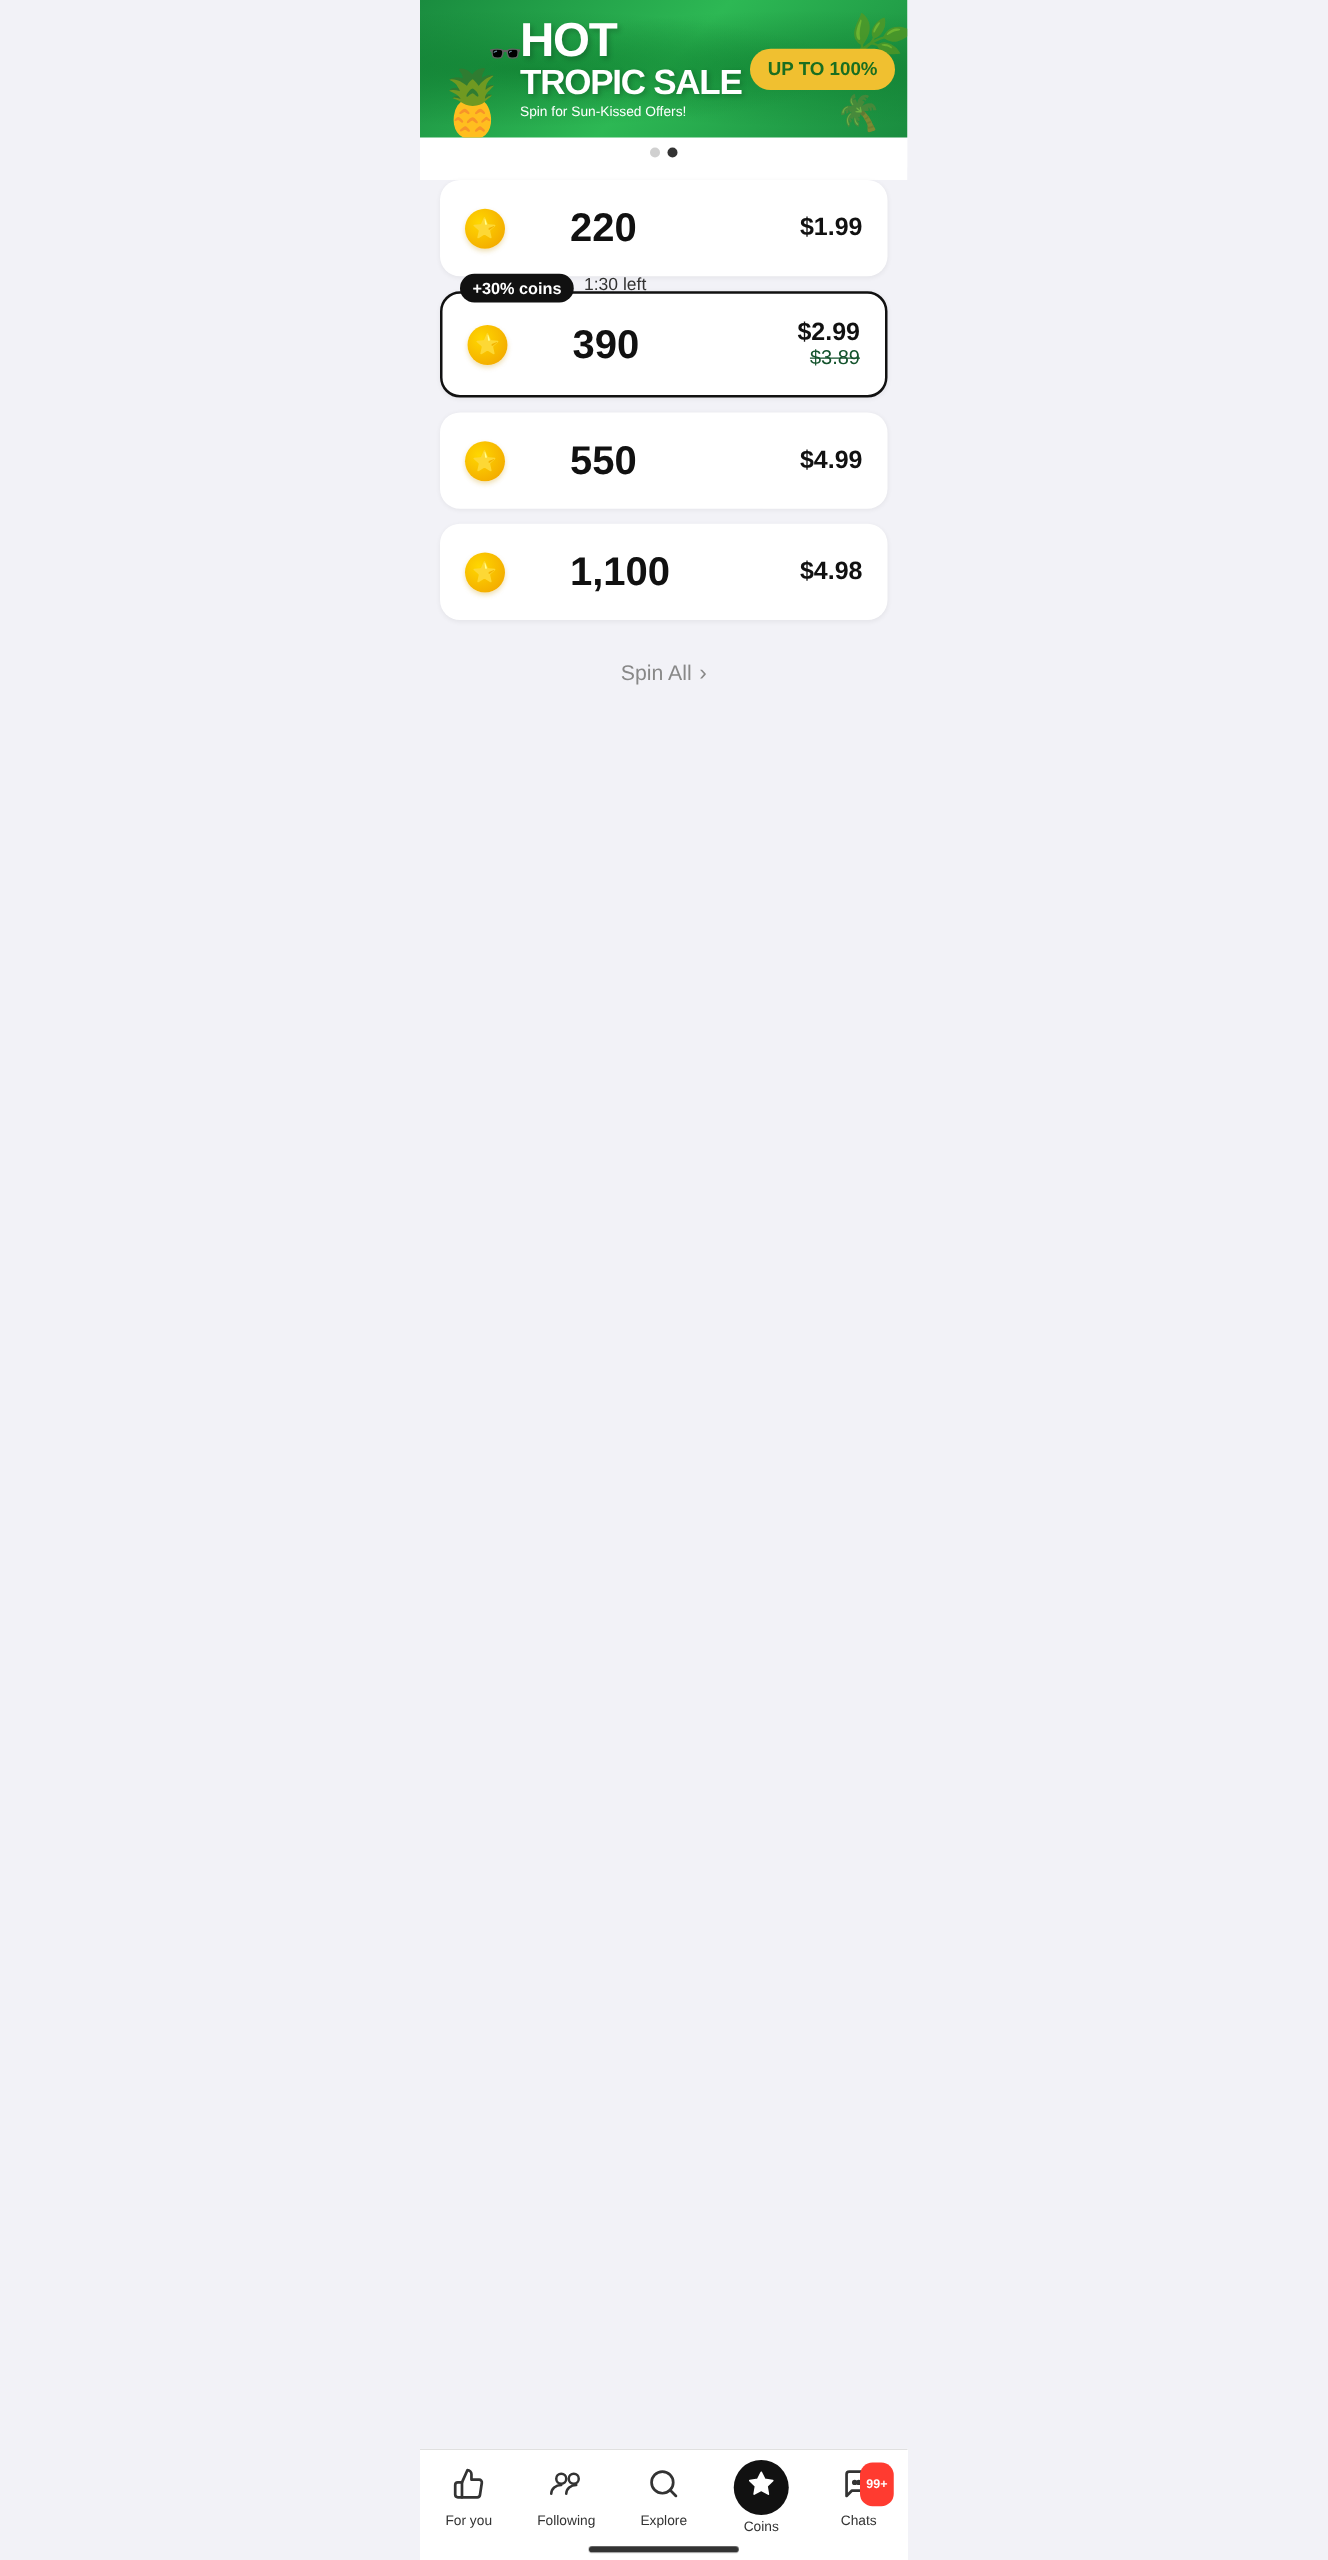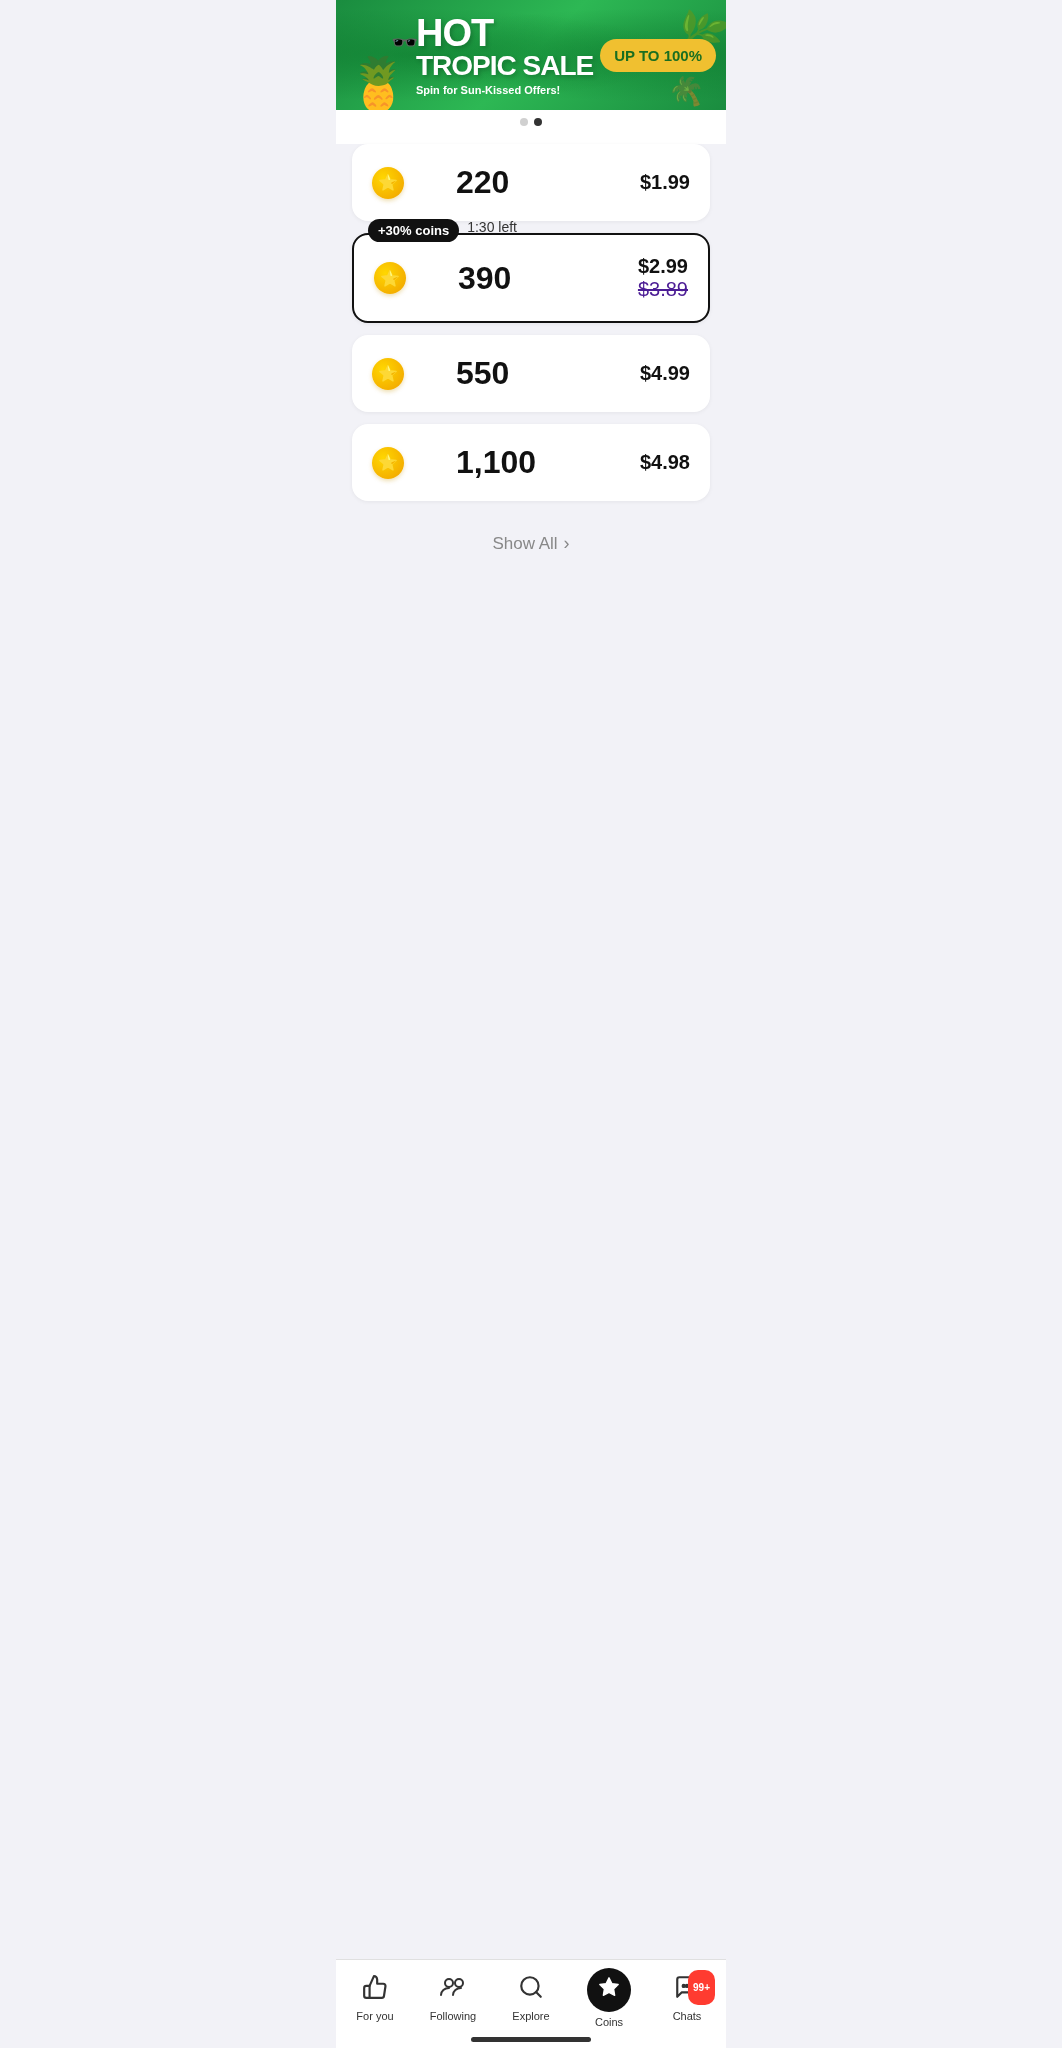--- a/index.html
+++ b/index.html
@@ -68,21 +68,21 @@
       font-weight: 700;
       color: #fff;
       line-height: 1;
       text-shadow: 2px 2px 4px rgba(0,0,0,0.2);
       letter-spacing: -1px;
     }
     .banner-sub {
       font-size: 11px;
       color: #fff;
       margin-top: 4px;
-      font-weight: 700;
+      font-weight: 400;
     }
     .banner-badge {
       background: #f0c030;
       border-radius: 25px;
       padding: 8px 14px;
       margin-right: 10px;
       z-index: 2;
     }
     .banner-badge-text {
       font-size: 15px;
@@ -148,22 +148,22 @@
     }
     .coin-price-area {
       text-align: right;
     }
     .coin-price {
       font-size: 20px;
       font-weight: 600;
       color: #111;
     }
     .coin-price-original {
-      font-size: 20px;
-      color: #4c1d95;
+      font-size: 16px;
+      color: #14532d;
       text-decoration: line-through;
     }
 
     
     .promo-wrapper {
       position: relative;
       margin-bottom: 12px;
     }
     .promo-label {
       position: absolute;
@@ -376,21 +376,21 @@
     <div class="coin-card-left">
       <div class="coin-icon">⭐</div>
       <span class="coin-amount">1,100</span>
     </div>
     <div class="coin-price-area">
       <div class="coin-price">$4.98</div>
     </div>
   </div>
 
   <div class="show-all">
-    <span>Show All</span>
+    <span>Spin All</span>
     <span class="show-all-arrow">›</span>
   </div>
 
 </div>
 
 <nav class="bottom-nav">
 
   <div class="nav-item">
     <div class="nav-icon">
       <svg width="26" height="26" viewBox="0 0 24 24" fill="none" stroke="#333" stroke-width="2" stroke-linecap="round" stroke-linejoin="round">

